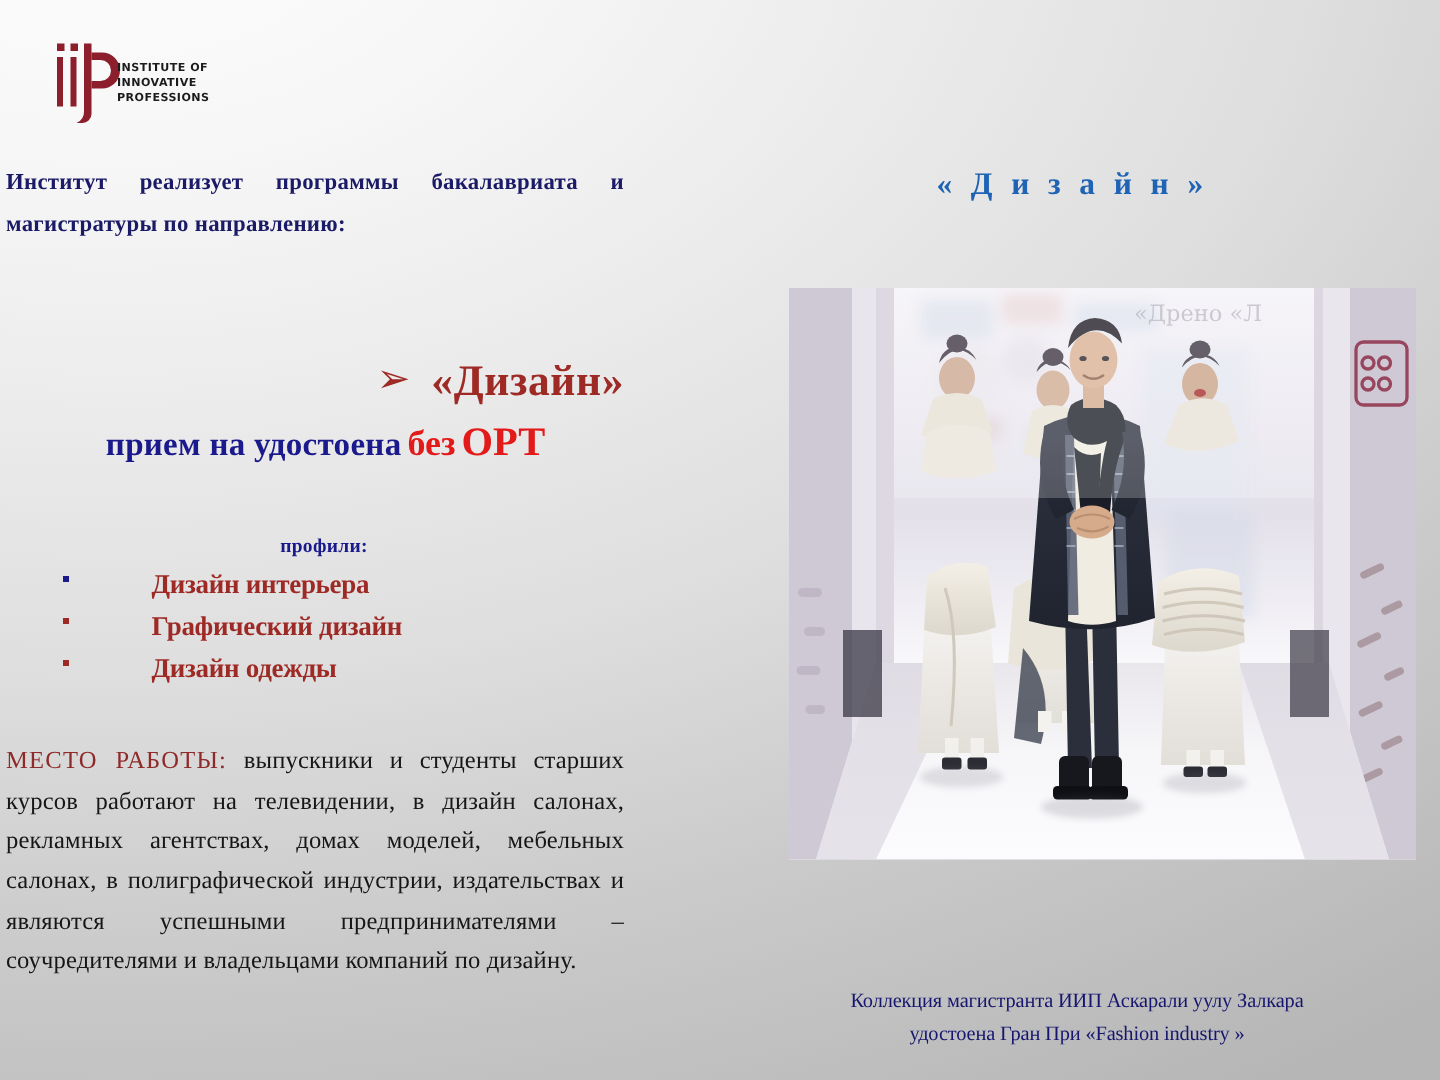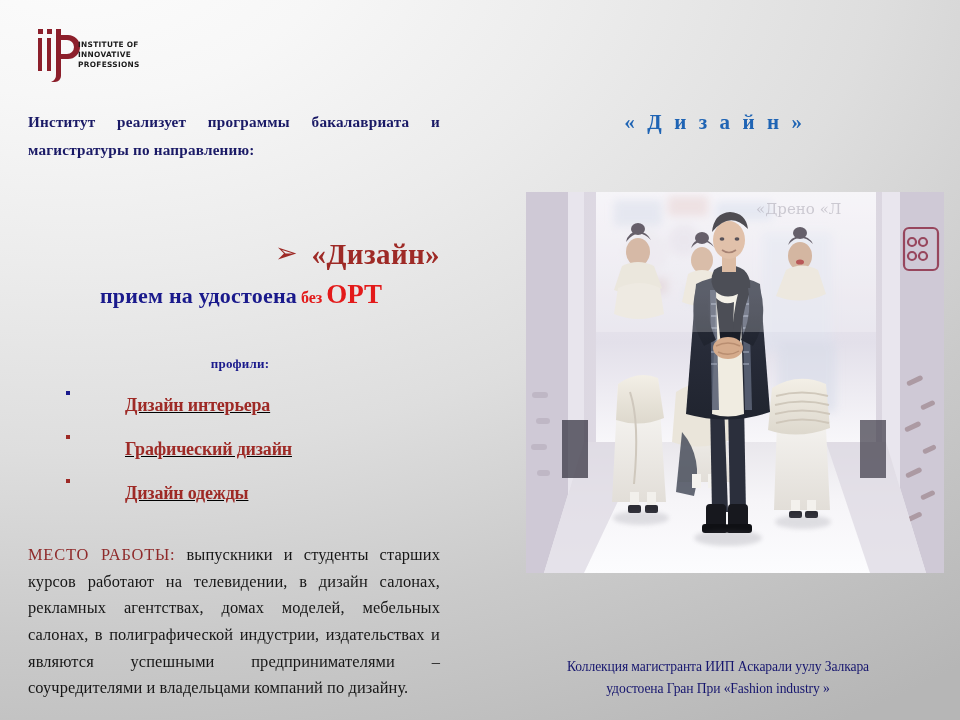--- a/index.html
+++ b/index.html
@@ -37,21 +37,21 @@
     left: 26px;
     top: 20px;
     width: 120px;
     height: 62px;
   }
   .logo-svg { display: block; }
 
   
   .left-col {
     position: absolute;
-    left: 28px;
+    left: 4px;
     top: 108px;
     width: 412px;
   }
 
   .intro-para {
     font-family: "Liberation Serif", "DejaVu Serif", serif;
     font-size: 15.2px;
     font-weight: bold;
     color: #1a1a66;
     line-height: 1.85;
@@ -90,21 +90,21 @@
     padding-left: 14px;
     white-space: nowrap;
   }
   .admission-line .adm-main {
     font-size: 22px;
     font-weight: bold;
     color: #1a1a8c;
     letter-spacing: 0.2px;
   }
   .admission-line .adm-red {
-    font-size: 16px;
+    font-size: 24px;
     font-weight: bold;
     color: #e31a1a;
     margin-left: 4px;
   }
   .admission-line .adm-red-big {
     font-size: 27px;
     font-weight: bold;
     color: #e31a1a;
     margin-left: 4px;
   }
@@ -121,23 +121,22 @@
     padding-left: 12px;
     letter-spacing: 0.2px;
   }
   .profile-list {
     list-style: none;
     margin: 4px 0 0 0;
     padding: 0;
   }
   .profile-item {
     display: flex;
-    align-items: flex-start;
-    margin-top: 23px;
-    text-decoration: underline;
+    align-items: center;
+    margin-top: 7px;
   }
   .profile-item .sq-bullet {
     display: inline-block;
     width: 4px;
     height: 4px;
     margin-left: 38px;
     margin-right: 0;
     flex: 0 0 auto;
     position: relative;
     top: -4px;

